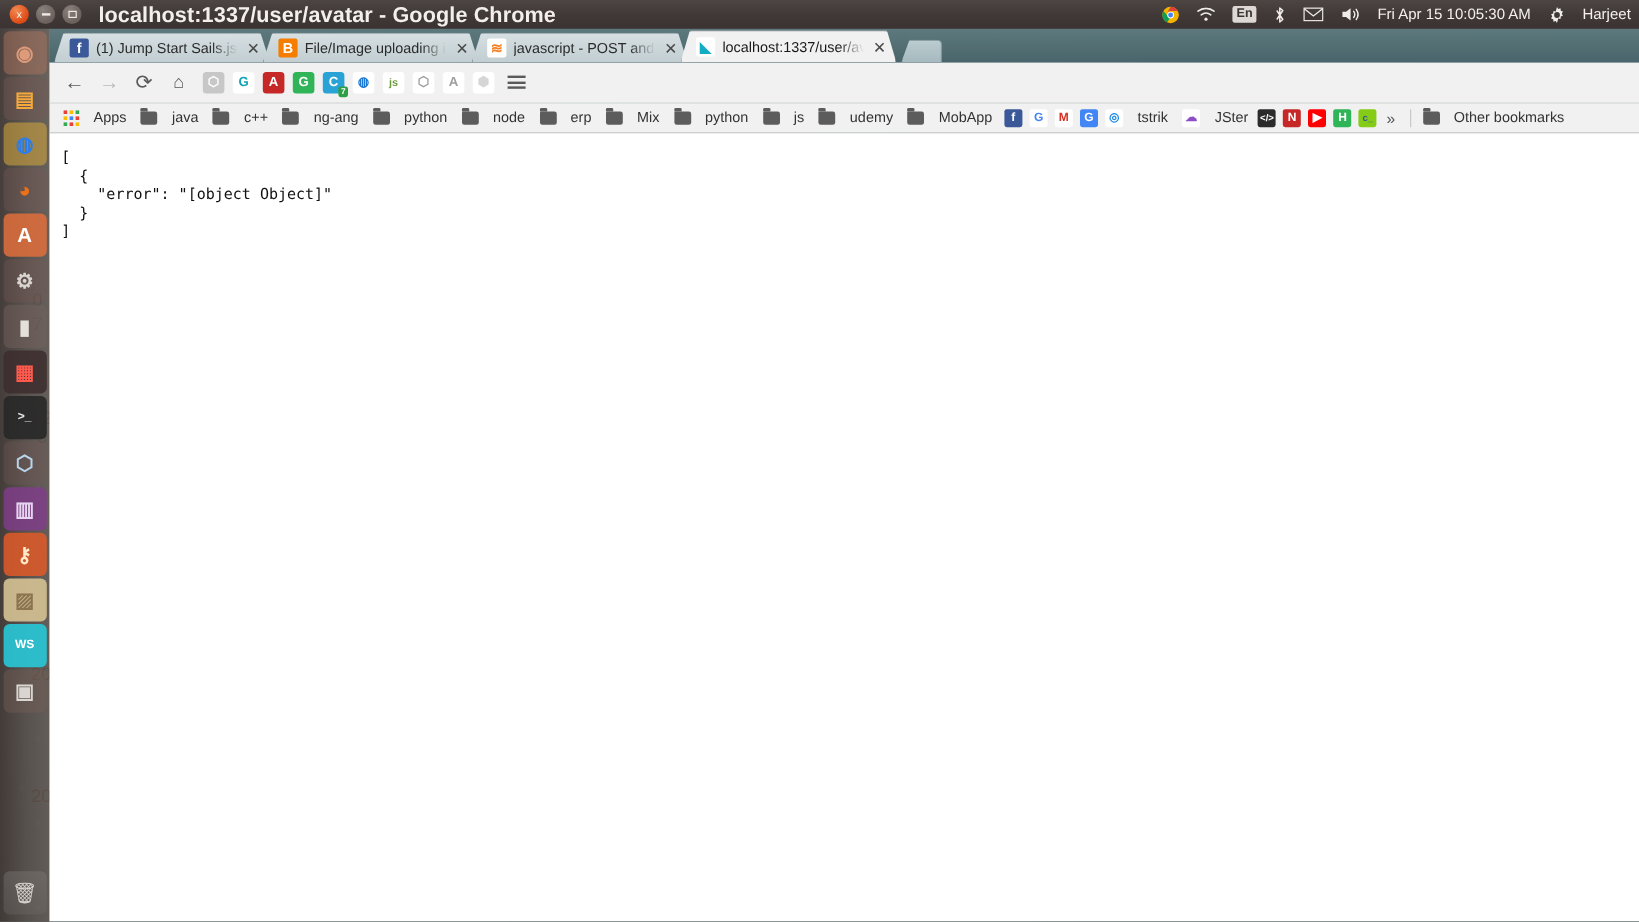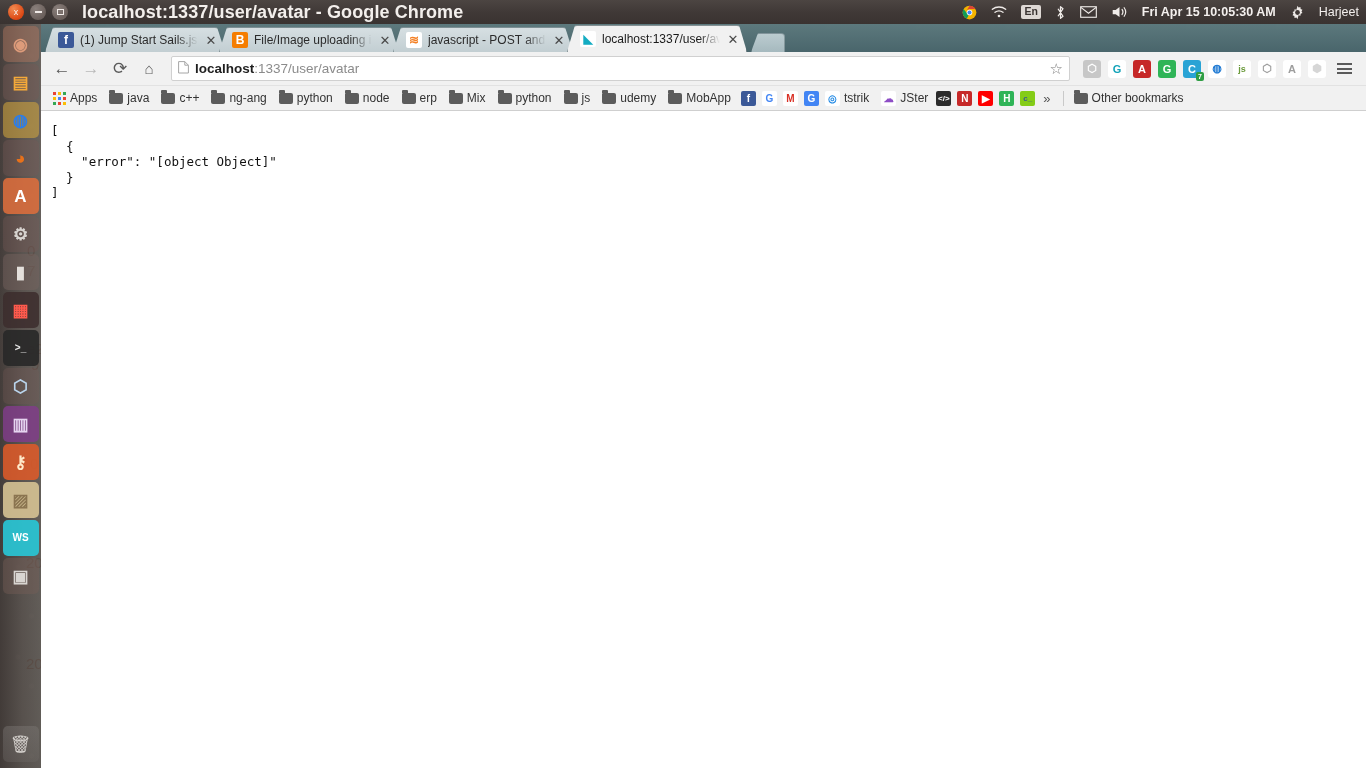--- a/index.html
+++ b/index.html
@@ -52,21 +52,21 @@
     color: #f3efec; font-size: 18px; font-weight: bold;
     margin-left: 14px; letter-spacing: 0.1px;
     white-space: nowrap;
   }
   #tray { margin-left: auto; display: flex; align-items: center; gap: 14px; padding-right: 7px; }
   .tray-item { display: flex; align-items: center; color: #f2eeec; font-size: 12.5px; }
   .kb-ind {
     background: #ded8d4; color: #3a3331; font-size: 10.5px; font-weight: bold;
     border-radius: 2px; padding: 1px 3px; line-height: 1.1;
   }
-  #clock { color: #f4f0ee; font-size: 12.5px; white-space: nowrap; font-weight: bold; }
+  #clock { color: #f4f0ee; font-size: 12.5px; white-space: nowrap; }
   #username { color: #f4f0ee; font-size: 12.5px; }
 
   
   #launcher {
     position: absolute; left: 0; top: 24px; width: 41px; height: 744px;
     background: linear-gradient(to right, rgba(62,45,40,0.80), rgba(90,68,60,0.72) 55%, rgba(105,80,70,0.66));
     z-index: 40;
     display: flex; flex-direction: column; align-items: center;
   }
   .lnch {
@@ -151,21 +151,21 @@
     border-radius: 2px; padding: 0 2px; line-height: 9px;
   }
   #menu-btn { display:flex; flex-direction:column; gap:2.5px; padding: 0 6px 0 8px; }
   #menu-btn span { display:block; width:15px; height:2px; background:#5a5a5a; }
 
   #bookmarks {
     height: 25px; background: #f1f1f1; border-bottom: 1px solid #cfcfcf;
     display: flex; align-items: center; padding: 0 6px; gap: 0px;
     font-size: 12px; color: #333; overflow: hidden;
   }
-  .bm { display: flex; align-items: center; gap: 4px; padding: 2px 6px; white-space: nowrap; }
+  .bm { display: flex; align-items: center; gap: 12px; padding: 2px 6px; white-space: nowrap; }
   .bm-folder {
     width: 14px; height: 11px; background: #5c5c5c; border-radius: 1px 2px 2px 2px; position: relative; flex-shrink:0;
   }
   .bm-folder::before {
     content:''; position:absolute; top:-3px; left:0; width:6px; height:3px;
     background:#5c5c5c; border-radius:1px 1px 0 0;
   }
   .bm-icon { width: 15px; height: 15px; display:flex; align-items:center; justify-content:center; font-size:10px; font-weight:bold; border-radius:2px; flex-shrink:0; }
   #apps-grid { display: grid; grid-template-columns: repeat(3, 3px); grid-template-rows: repeat(3, 3px); gap: 2px; flex-shrink:0; }
   #apps-grid i { display:block; width:3px; height:3px; }
@@ -338,30 +338,20 @@
       </div>
     <div id="newtab"></div>
   </div>
 
   <div id="toolbar">
     <div class="nav-btn">←</div>
     <div class="nav-btn dim">→</div>
     <div class="nav-btn">⟳</div>
     <div class="nav-btn" style="font-size:15px;">⌂</div>
 
-    <div id="omnibox">
-      <span id="page-doc-icon">
-        <svg width="11" height="13" viewBox="0 0 11 13" aria-hidden="true">
-          <path d="M0.6 0.6h6.2l3.6 3.6v7.8H0.6z" fill="#fff" stroke="#a6a6a6" stroke-width="1"></path>
-          <path d="M6.8 0.6v3.6h3.6" fill="none" stroke="#a6a6a6" stroke-width="1"></path>
-        </svg>
-      </span>
-      <span id="url-text"><b>localhost</b><span>:1337/user/avatar</span></span>
-      <span id="star-btn">☆</span>
-    </div>
 
     <div id="ext-strip">
         <div class="ext" style="background: rgb(199, 199, 199); color: rgb(255, 255, 255);">⬡</div>
         <div class="ext" style="background: rgb(255, 255, 255); color: rgb(18, 162, 184);">G</div>
         <div class="ext" style="background: rgb(198, 40, 40); color: rgb(255, 255, 255);">A</div>
         <div class="ext" style="background: rgb(47, 180, 87); color: rgb(255, 255, 255);">G</div>
         <div class="ext" style="background: rgb(41, 163, 213); color: rgb(255, 255, 255);">C<span class="badge">7</span></div>
         <div class="ext" style="background: rgb(255, 255, 255); color: rgb(25, 118, 210);">◍</div>
         <div class="ext" style="background: rgb(255, 255, 255); color: rgb(106, 154, 58); font-size: 9px;">js</div>
         <div class="ext" style="background: rgb(255, 255, 255); color: rgb(158, 158, 158);">⬡</div>

